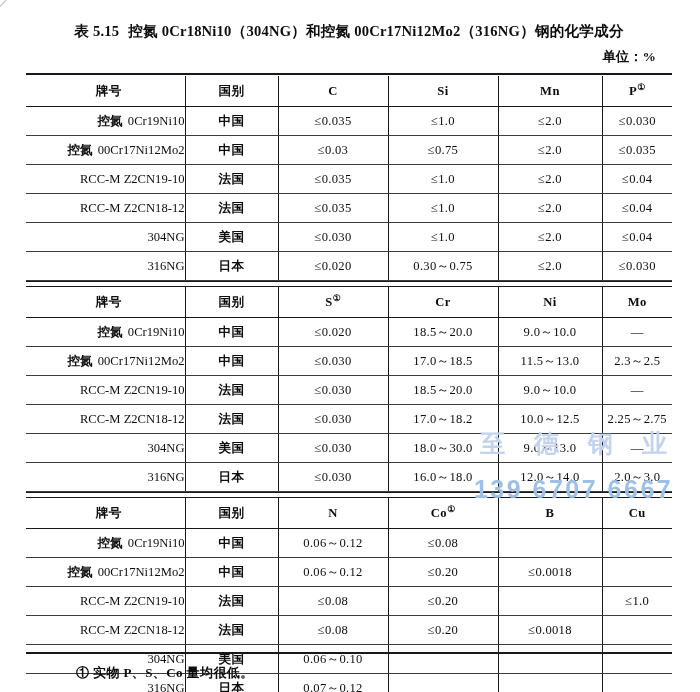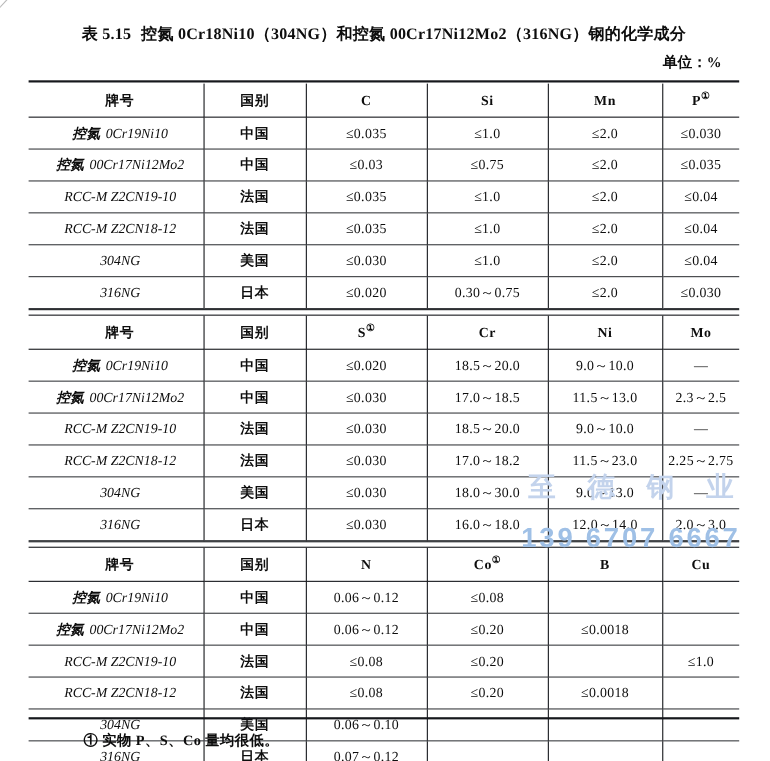--- a/index.html
+++ b/index.html
@@ -150,24 +150,23 @@
   tr.block-sep td .sep-inner {
     display: block;
     height: 6px;
     border-top: 1.7px solid #16181c;
     border-bottom: 1.7px solid #16181c;
     box-sizing: border-box;
   }
 
   
   td.brand {
-    text-align: center;
+    text-align: right;
     padding-left: 8px;
     white-space: nowrap;
-    font-style: italic;
   }
   td.brand b {
     font-weight: bold;
     margin-right: 2px;
   }
   td.country {
     text-align: center;
     font-weight: bold;
     letter-spacing: 0.5px;
   }
@@ -338,21 +337,21 @@
           <td class="val">≤0.030</td>
           <td class="val">18.5～20.0</td>
           <td class="val">9.0～10.0</td>
           <td class="val">—</td>
         </tr>
         <tr>
           <td class="brand"><span>RCC-M Z2CN18-12</span></td>
           <td class="country">法国</td>
           <td class="val">≤0.030</td>
           <td class="val">17.0～18.2</td>
-          <td class="val">11.5～23.0</td>
+          <td class="val">10.0～12.5</td>
           <td class="val">2.25～2.75</td>
         </tr>
         <tr>
           <td class="brand"><span>304NG</span></td>
           <td class="country">美国</td>
           <td class="val">≤0.030</td>
           <td class="val">18.0～30.0</td>
           <td class="val">9.0～13.0</td>
           <td class="val">—</td>
         </tr>

